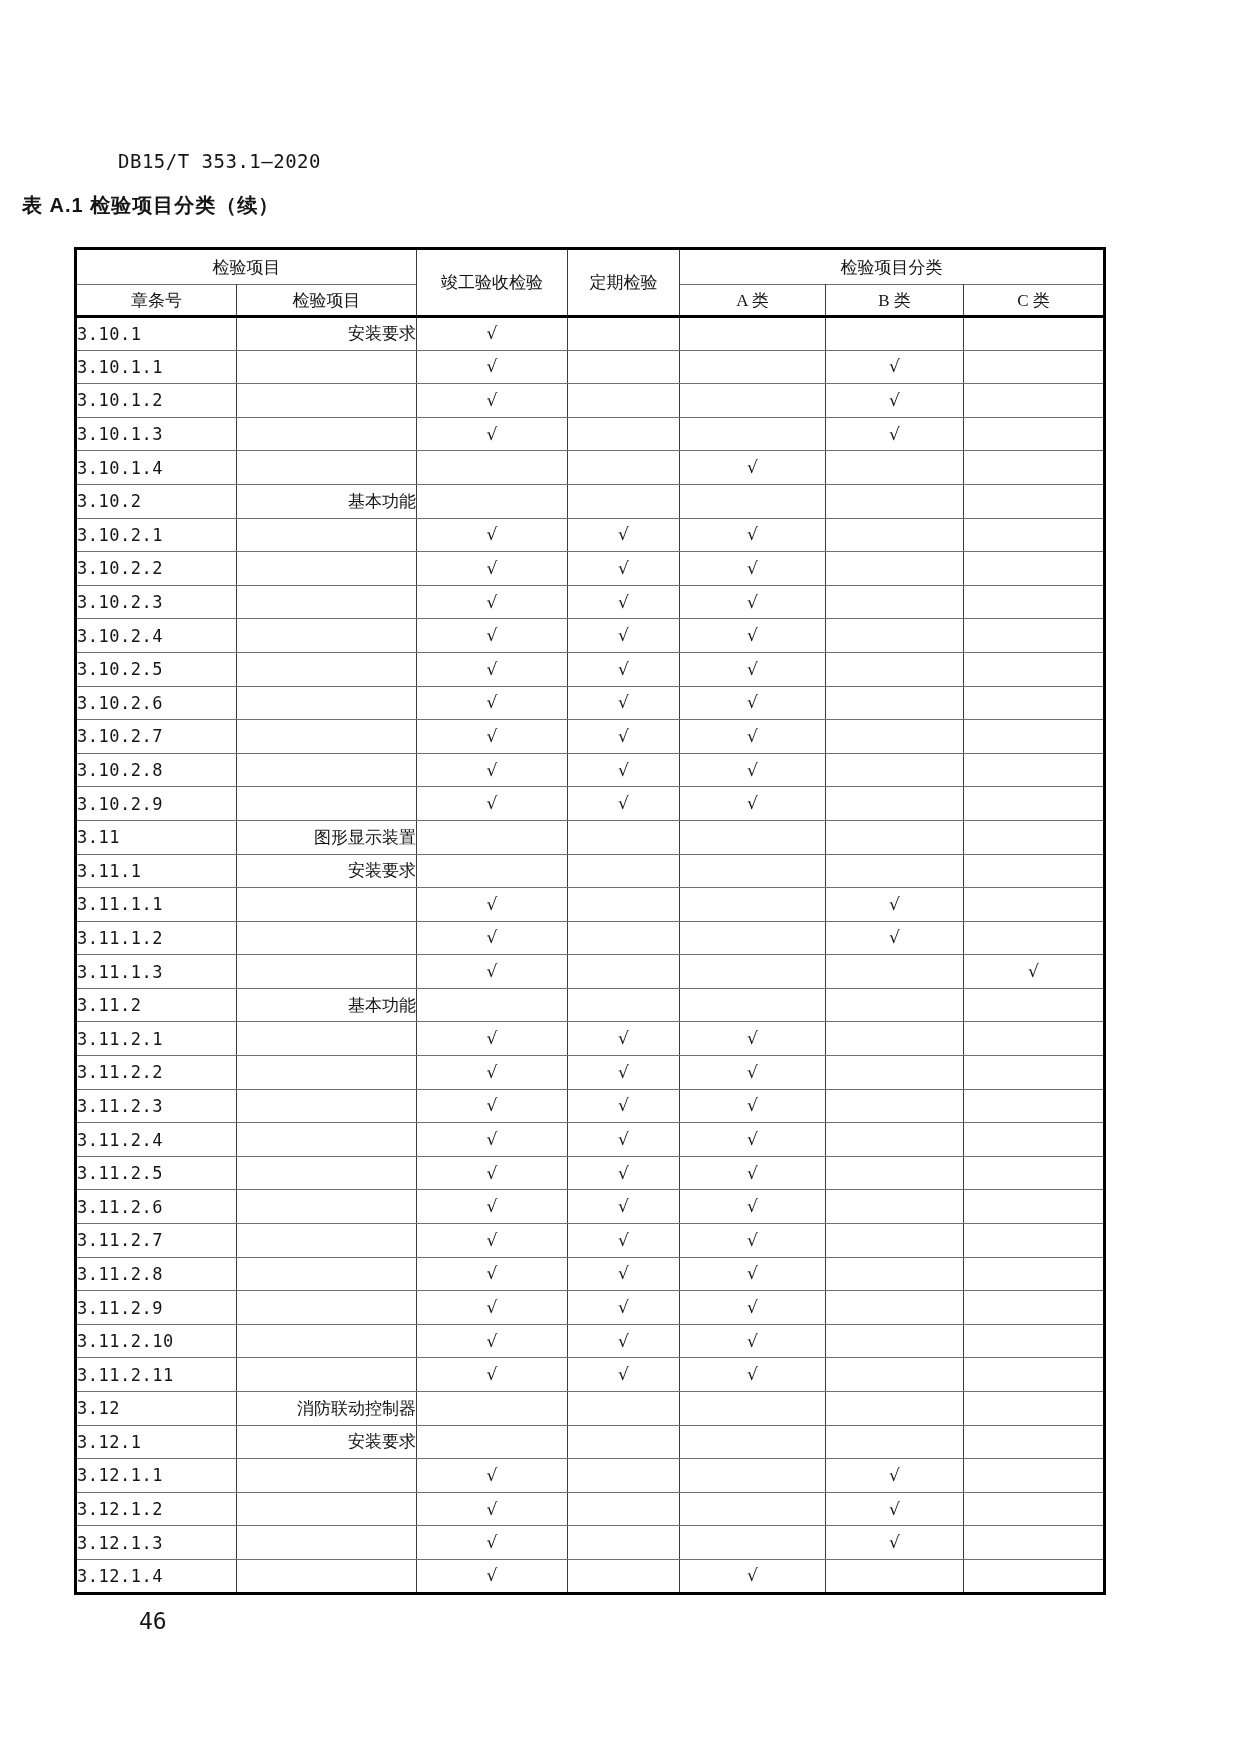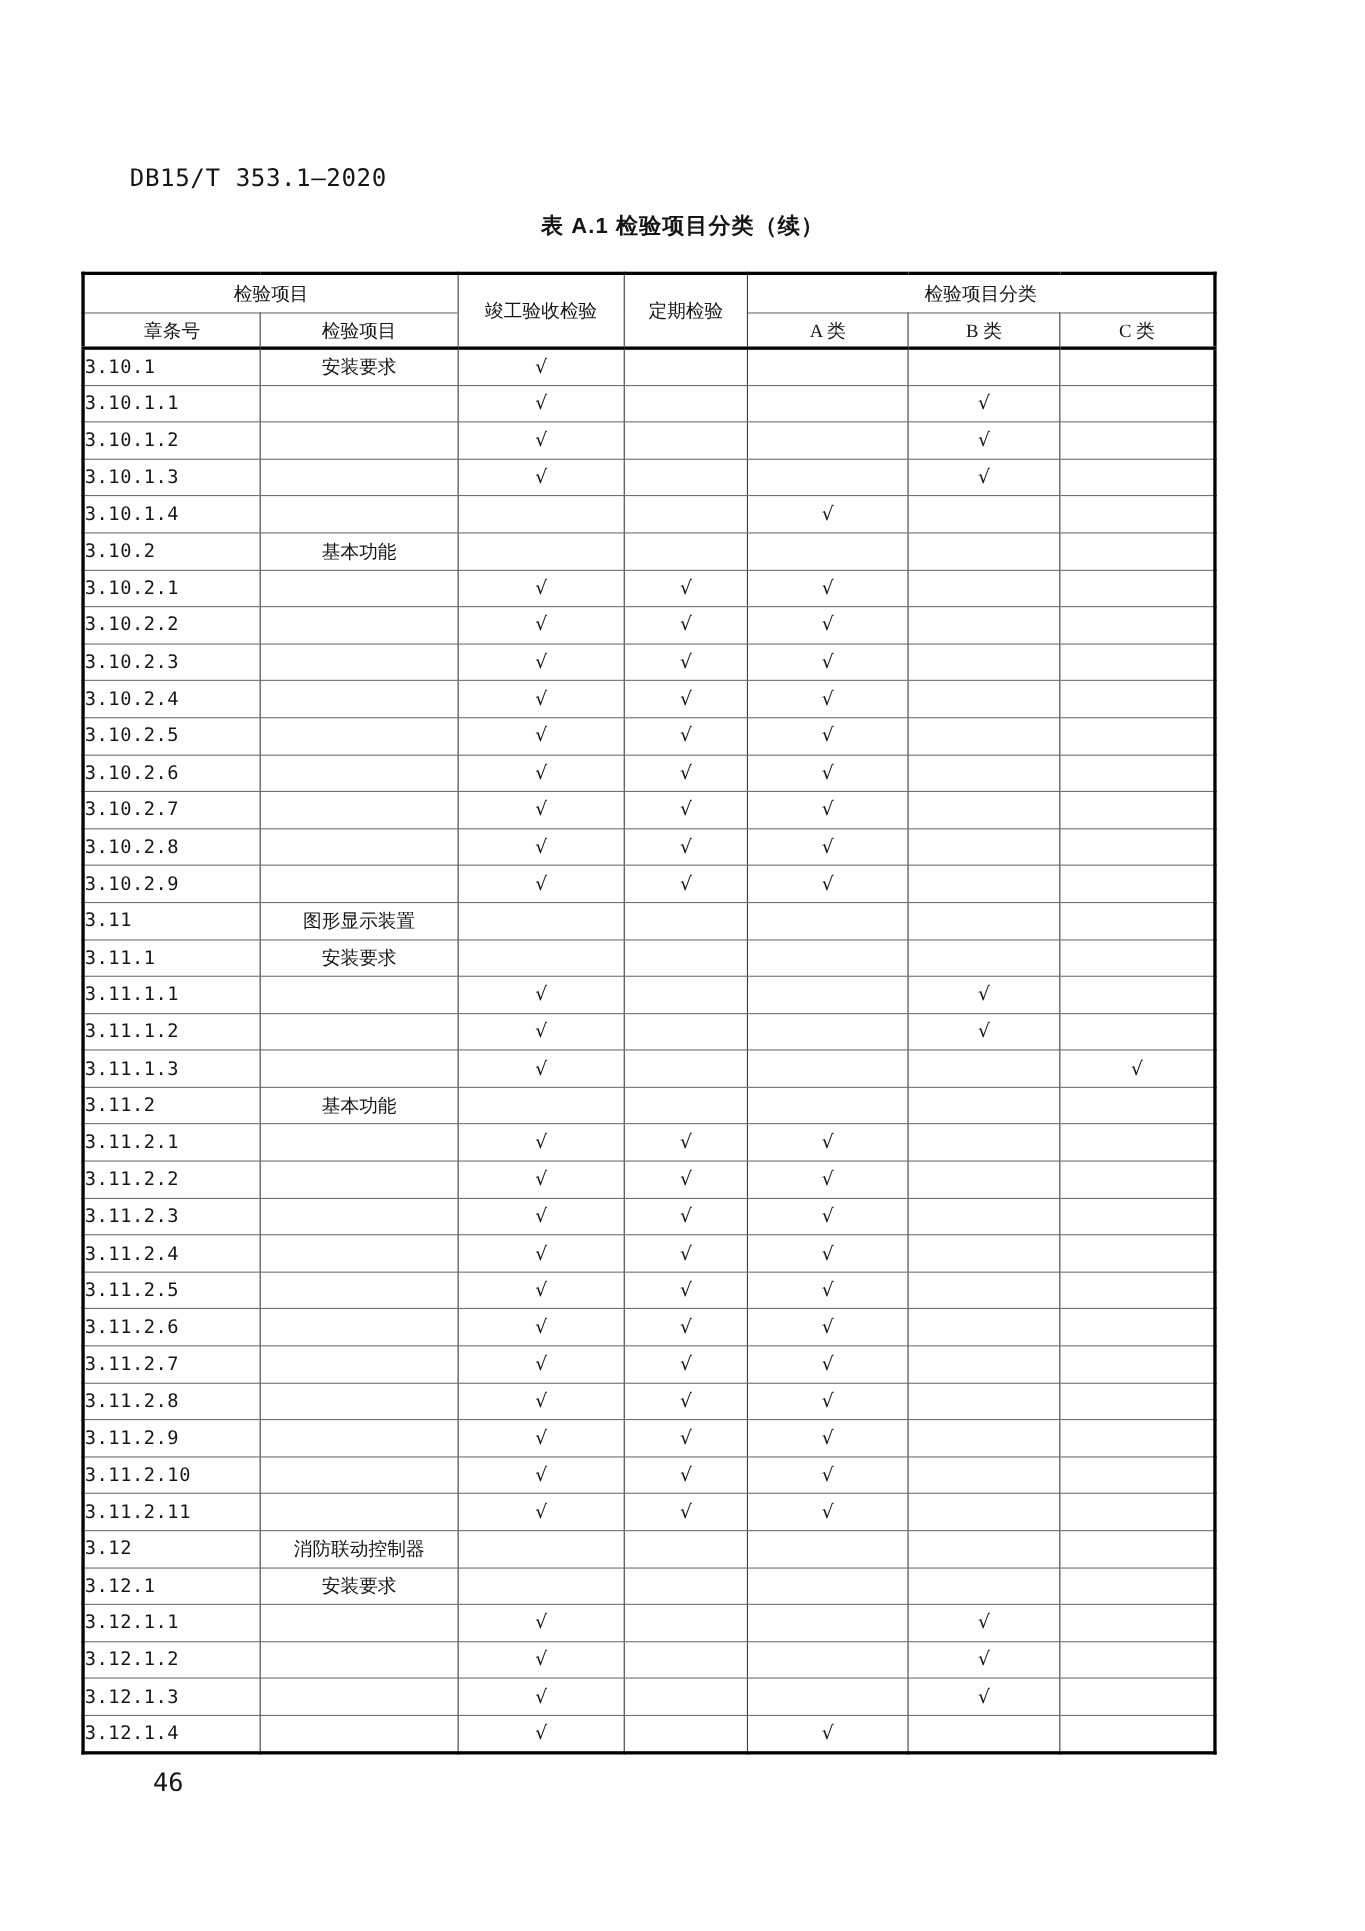--- a/index.html
+++ b/index.html
@@ -17,31 +17,31 @@
   .mono {
     font-family: "DejaVu Sans Mono", monospace;
   }
   .cjk {
     font-family: "Liberation Serif", serif;
   }
   #doc-code {
     position: absolute;
     left: 118px;
     top: 150px;
-    font-size: 22px;
+    font-size: 19px;
     letter-spacing: 0.5px;
     white-space: pre;
   }
   #table-title {
     position: absolute;
     left: 0;
     top: 192px;
     width: 100%;
+    padding-left: 22px;
     box-sizing: border-box;
-    text-align: center;
     font-size: 20px;
     font-weight: bold;
     font-family: "Liberation Sans", sans-serif;
     letter-spacing: 1px;
   }
   table#inspection-table {
     position: absolute;
     left: 74px;
     top: 247px;
     width: 1029px;
@@ -78,21 +78,21 @@
     font-size: 17px;
   }
   td.cell-num {
     text-align: left;
     padding-left: 11px;
     font-family: "DejaVu Sans Mono", monospace;
     font-size: 16px;
     letter-spacing: 0.5px;
   }
   td.cell-title {
-    text-align: center;
+    text-align: right;
     padding-left: 12px;
     font-size: 17px;
   }
   td.cell-check { text-align: center; }
   .check {
     font-size: 17px;
     font-family: "DejaVu Serif", serif;
   }
   #page-number {
     position: absolute;

